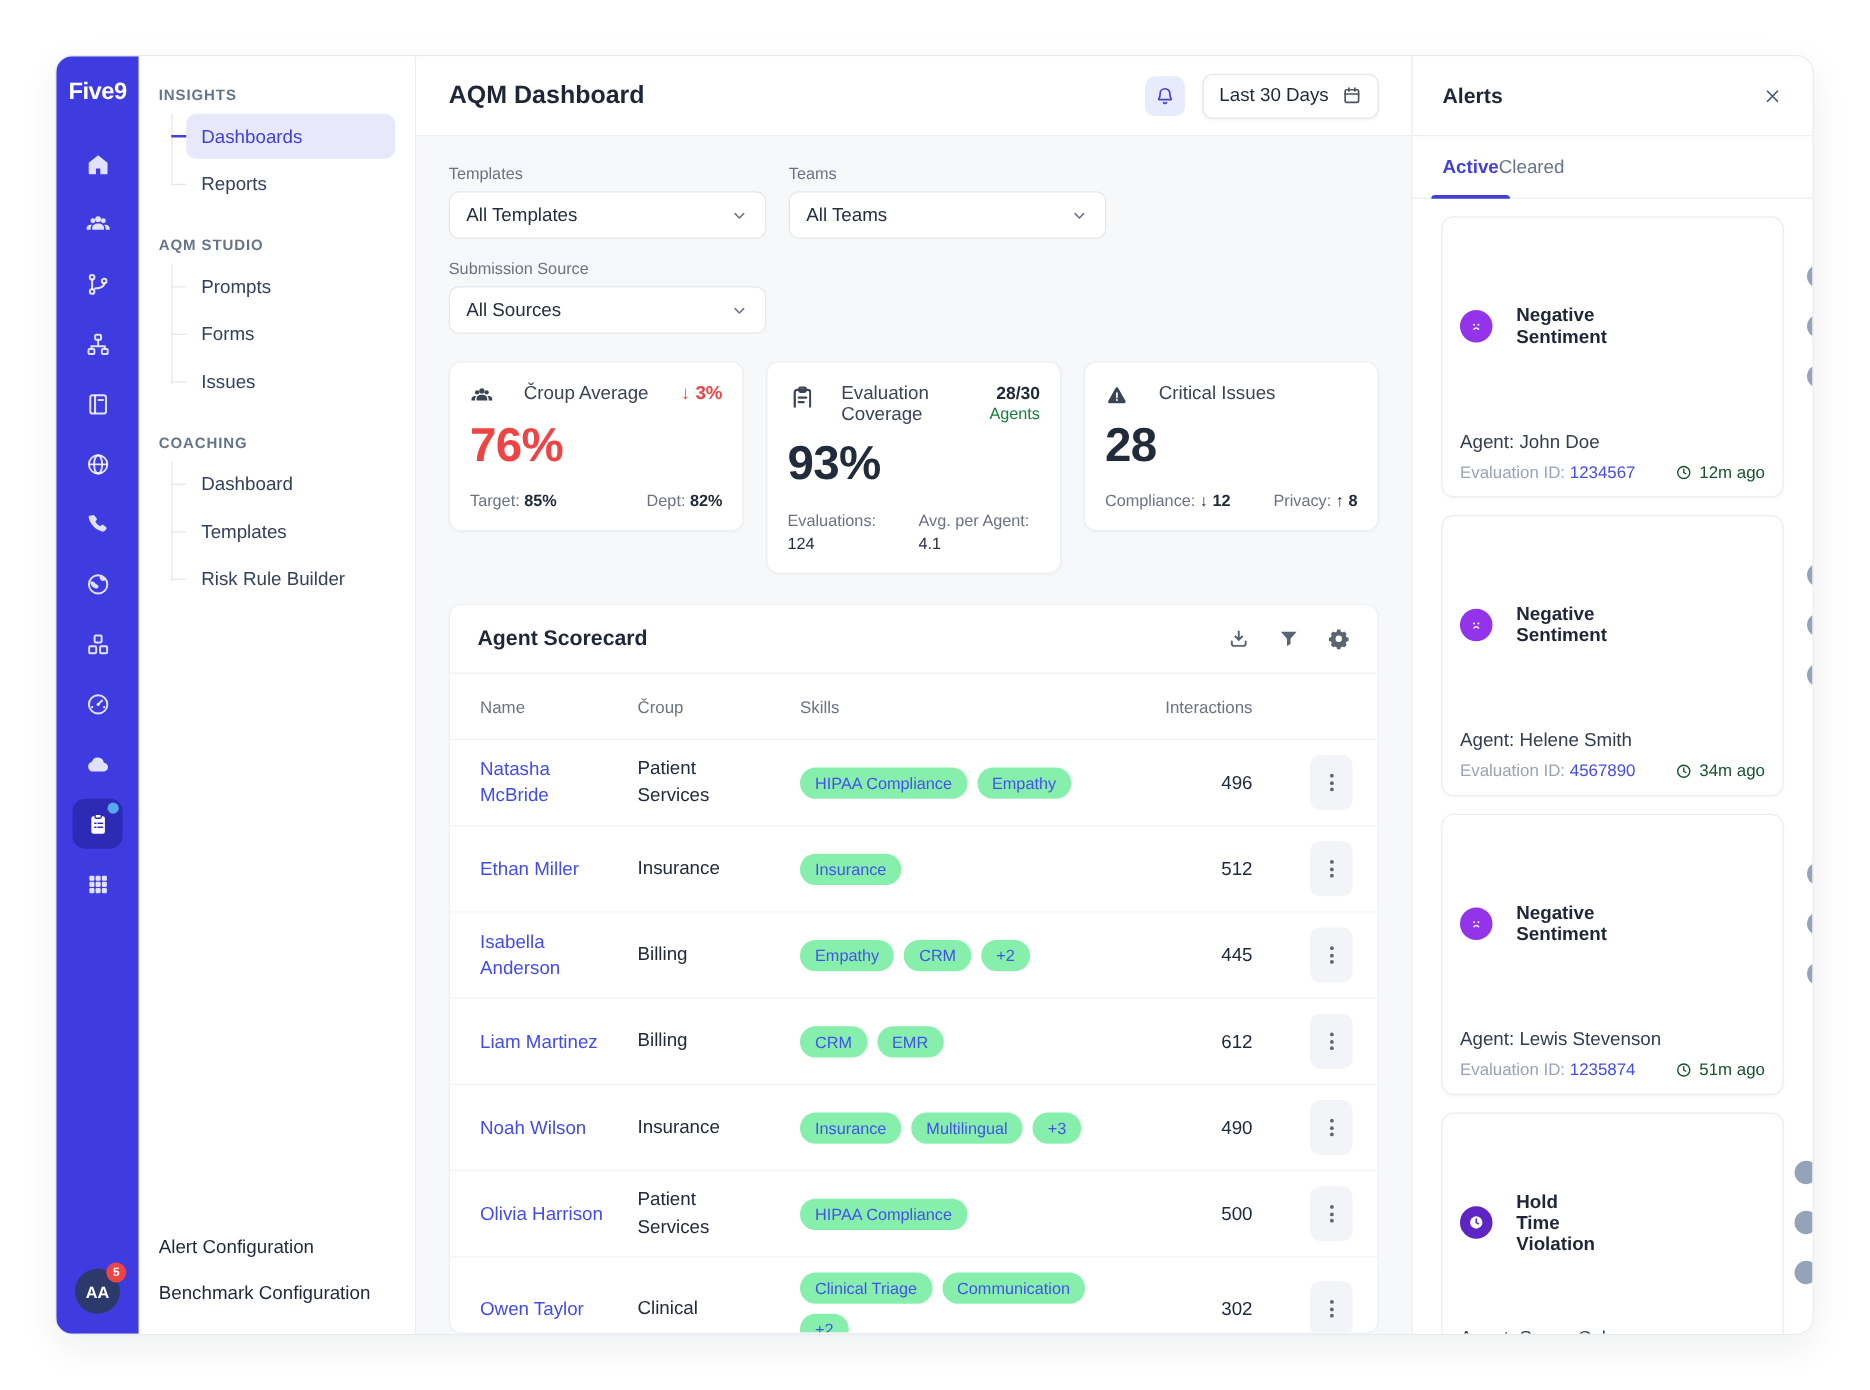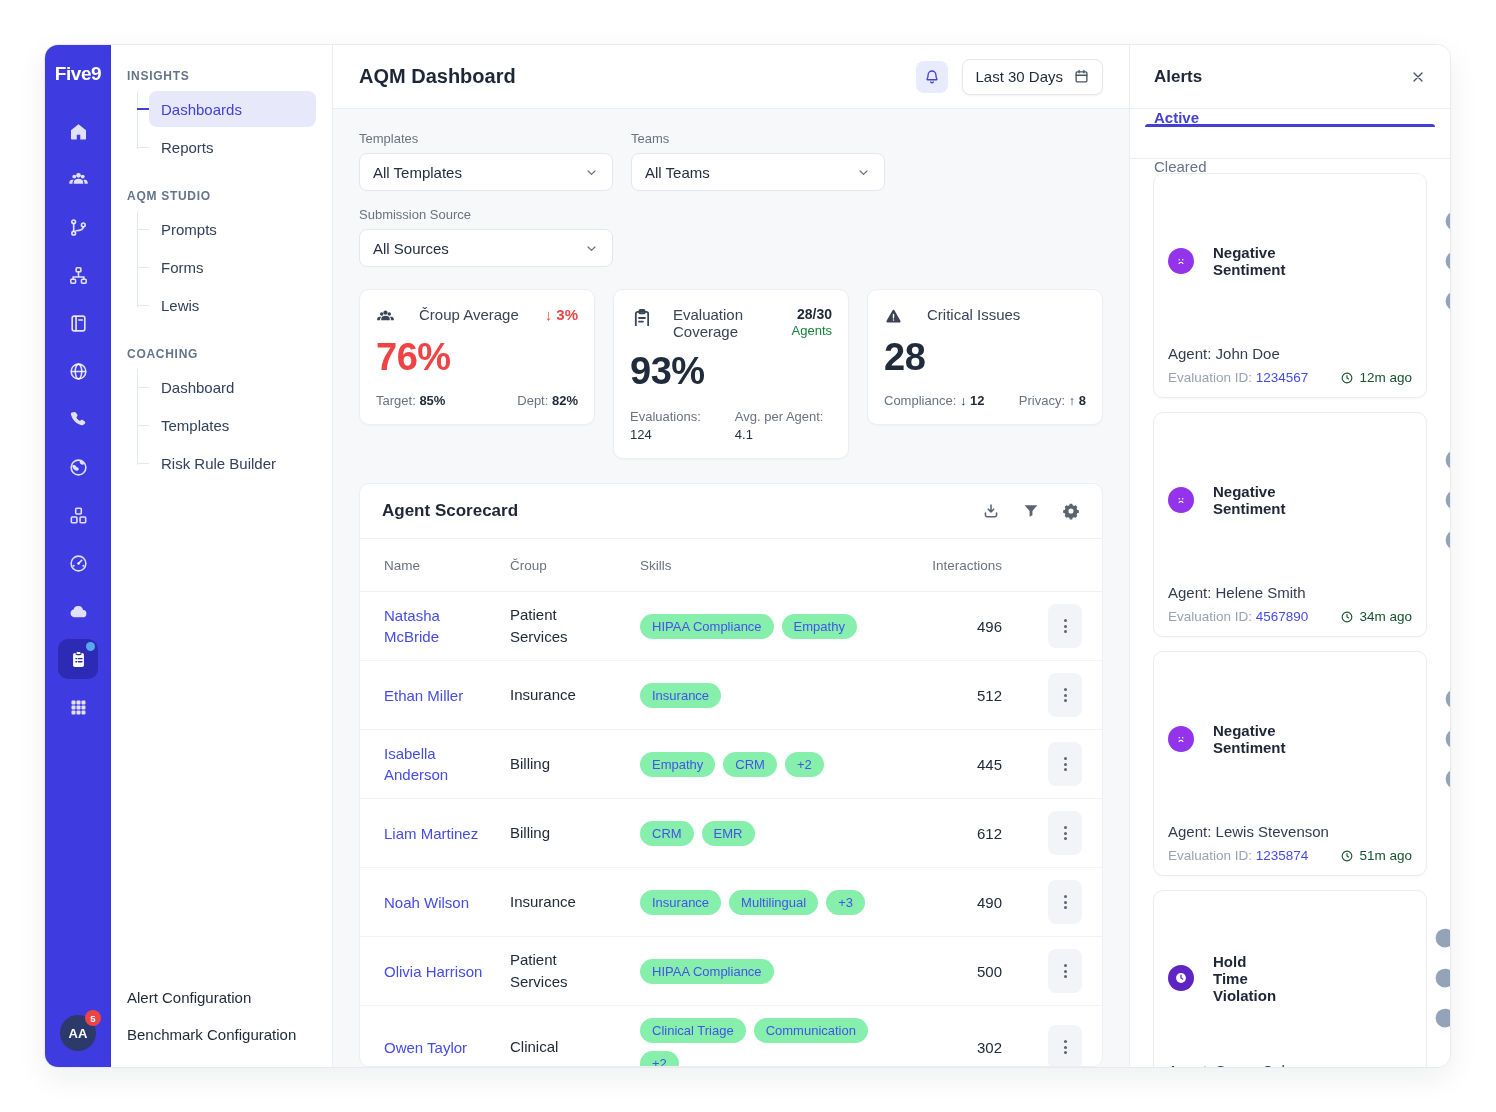--- a/index.html
+++ b/index.html
@@ -121,22 +121,22 @@
   .kebab i { width:3px; height:3px; border-radius:50%; background:currentColor; }
 
   
   .alerts { width:321px; background:#fff; border-left:1px solid #E9ECF0; flex-shrink:0;
     display:flex; flex-direction:column; min-height:0; }
   .al-header { height:64px; border-bottom:1px solid #EBEEF2; flex-shrink:0; display:flex;
     align-items:center; justify-content:space-between; padding:0 24px; }
   .al-title { font-size:17px; font-weight:700; color:#1E2637; }
   .al-close { background:none; border:none; color:#475569; cursor:pointer; }
   .al-close svg { width:16px; height:16px; }
-  .al-tabs { display:flex; gap:32px; padding:0 24px; height:50px; border-bottom:1px solid #EBEEF2;
-    flex-shrink:0;flex-direction:column; }
+  .al-tabs { display:flex; padding:0 24px; height:50px; border-bottom:1px solid #EBEEF2;
+    flex-shrink:0; }
   .al-tab { display:flex; align-items:center; font-size:15px; color:#64748B; cursor:pointer;
     position:relative; }
   .al-tab.active { color:#4340D6; font-weight:600; }
   .al-tab.active::after { content:''; position:absolute; left:-9px; right:-9px; bottom:-1px;
     height:3px; background:#4340D6; border-radius:3px 3px 0 0; }
   .al-list { padding:14px 23px; display:flex; flex-direction:column; gap:14px; overflow:hidden; }
   .al-card { border:1px solid #E9ECF0; border-radius:10px; padding:12px 14px;
     box-shadow:0 1px 2px rgba(16,24,40,.03); cursor:pointer; }
   .al-top { display:flex; align-items:center; gap:19px; }
   .al-icon { width:26px; height:26px; border-radius:50%; display:flex; align-items:center;
@@ -407,21 +407,21 @@
           <ul class="side-items">
             <li class="side-item active">Dashboards</li>
             <li class="side-item">Reports</li>
           </ul>
         </div>
         <div class="side-section">
           <div class="side-title">AQM STUDIO</div>
           <ul class="side-items">
             <li class="side-item">Prompts</li>
             <li class="side-item">Forms</li>
-            <li class="side-item">Lewis</li>
+            <li class="side-item">Issues</li>
           </ul>
         </div>
         <div class="side-section">
           <div class="side-title">COACHING</div>
           <ul class="side-items">
             <li class="side-item">Dashboard</li>
             <li class="side-item">Templates</li>
             <li class="side-item">Risk Rule Builder</li>
           </ul>
         </div>

